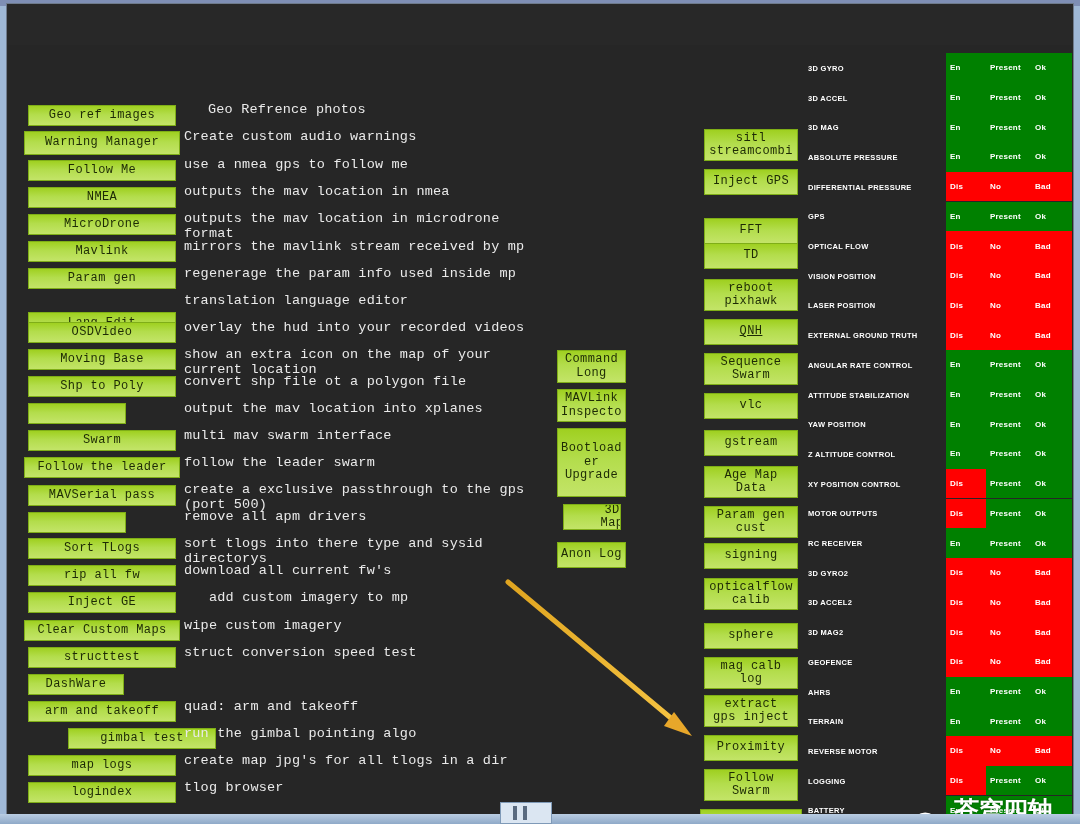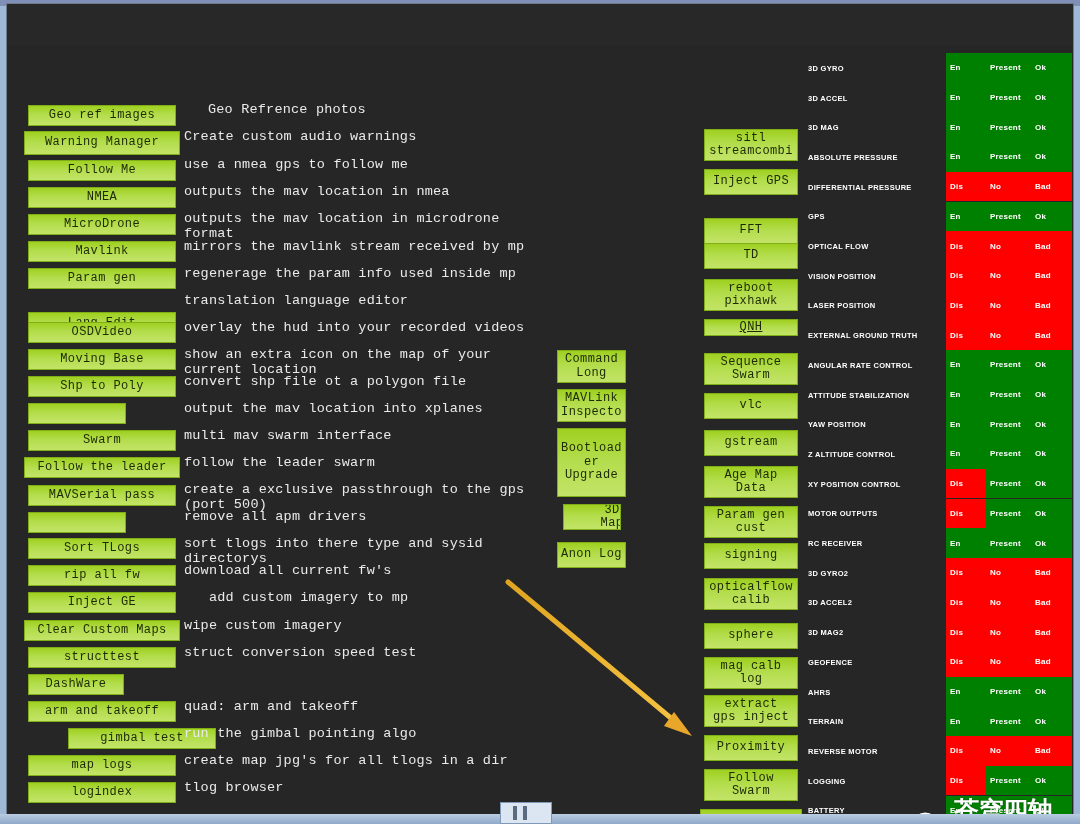--- a/index.html
+++ b/index.html
@@ -219,21 +219,21 @@
         <div class="gbtn" style="left: 549px; top: 497px; width: 69px; height: 26px;">Anon Log</div>
       </div>
     <div id="third-column">
         <div class="gbtn" style="left: 696px; top: 84px; width: 94px; height: 32px;">sitl
 streamcombi</div>
         <div class="gbtn" style="left: 696px; top: 124px; width: 94px; height: 26px;">Inject GPS</div>
         <div class="gbtn" style="left: 696px; top: 173px; width: 94px; height: 26px;">FFT</div>
         <div class="gbtn" style="left: 696px; top: 198px; width: 94px; height: 26px;">TD</div>
         <div class="gbtn" style="left: 696px; top: 234px; width: 94px; height: 32px;">reboot
 pixhawk</div>
-        <div class="gbtn" style="left: 696px; top: 274px; width: 94px; height: 17px; text-decoration: underline;">QNH</div>
+        <div class="gbtn" style="left: 696px; top: 274px; width: 94px; height: 26px; text-decoration: underline;">QNH</div>
         <div class="gbtn" style="left: 696px; top: 308px; width: 94px; height: 32px;">Sequence
 Swarm</div>
         <div class="gbtn" style="left: 696px; top: 348px; width: 94px; height: 26px;">vlc</div>
         <div class="gbtn" style="left: 696px; top: 385px; width: 94px; height: 26px;">gstream</div>
         <div class="gbtn" style="left: 696px; top: 421px; width: 94px; height: 32px;">Age Map
 Data</div>
         <div class="gbtn" style="left: 696px; top: 461px; width: 94px; height: 32px;">Param gen
 cust</div>
         <div class="gbtn" style="left: 696px; top: 498px; width: 94px; height: 26px;">signing</div>
         <div class="gbtn" style="left: 696px; top: 533px; width: 94px; height: 32px;">opticalflow

